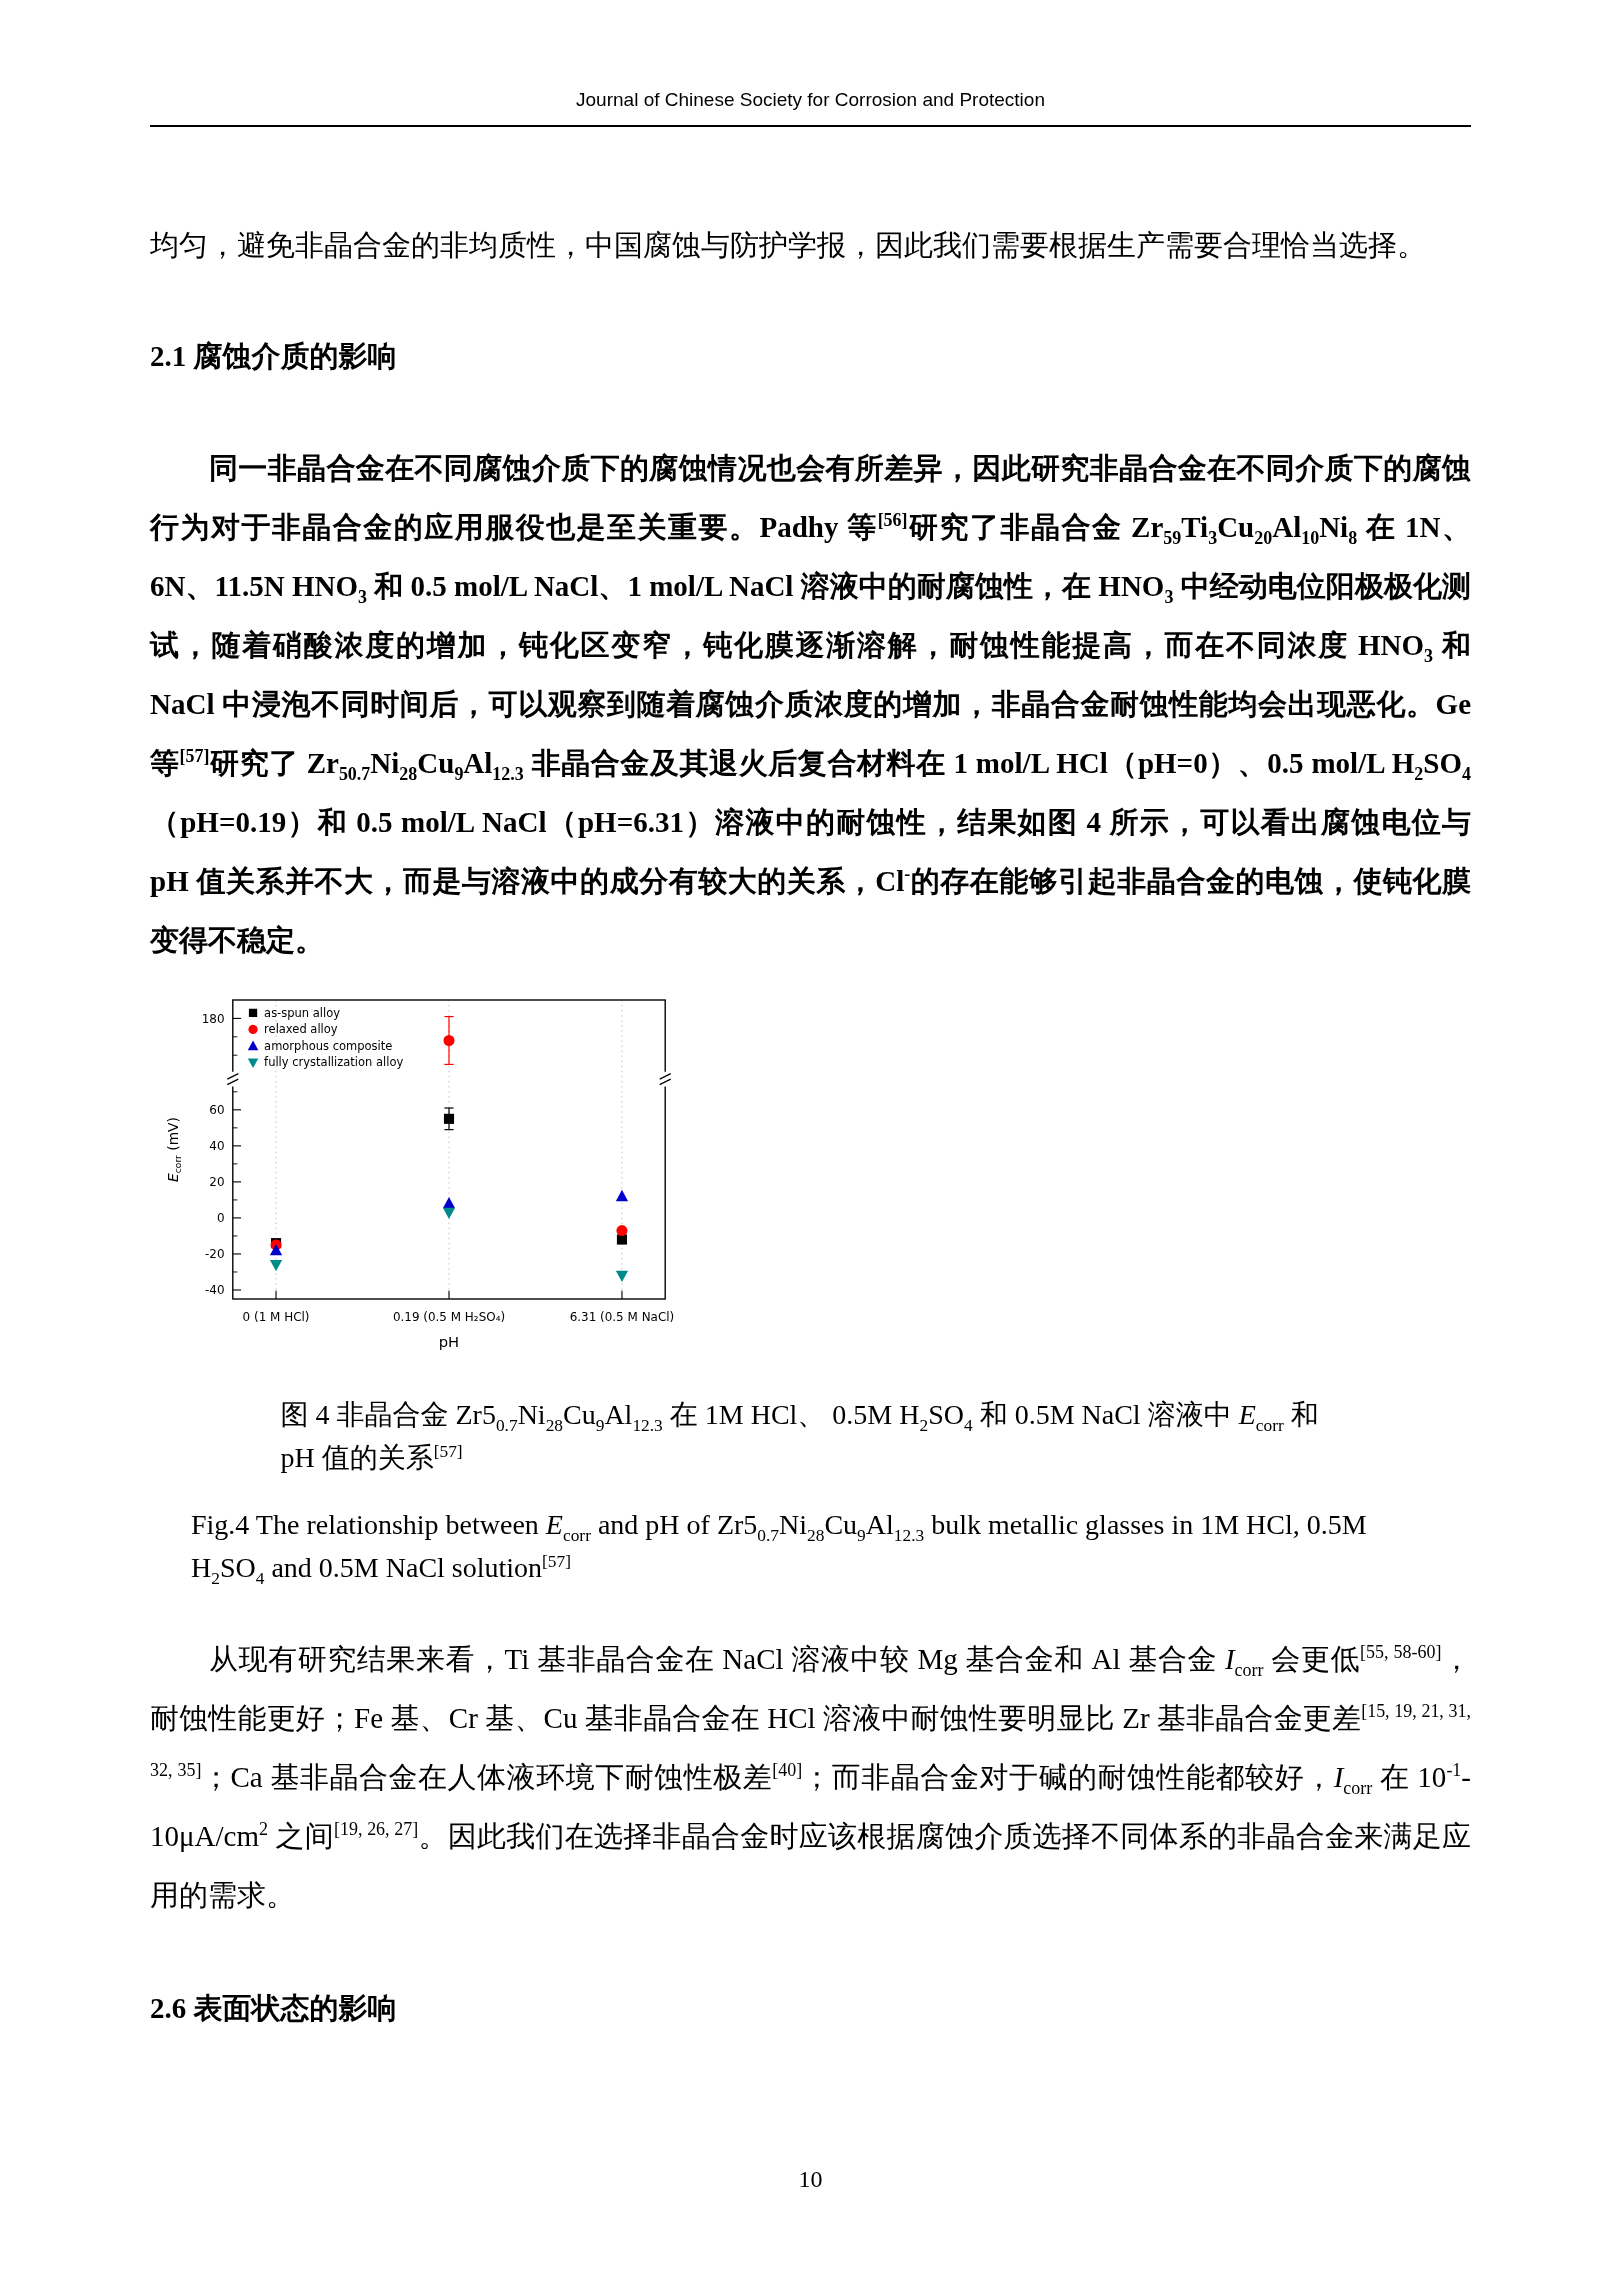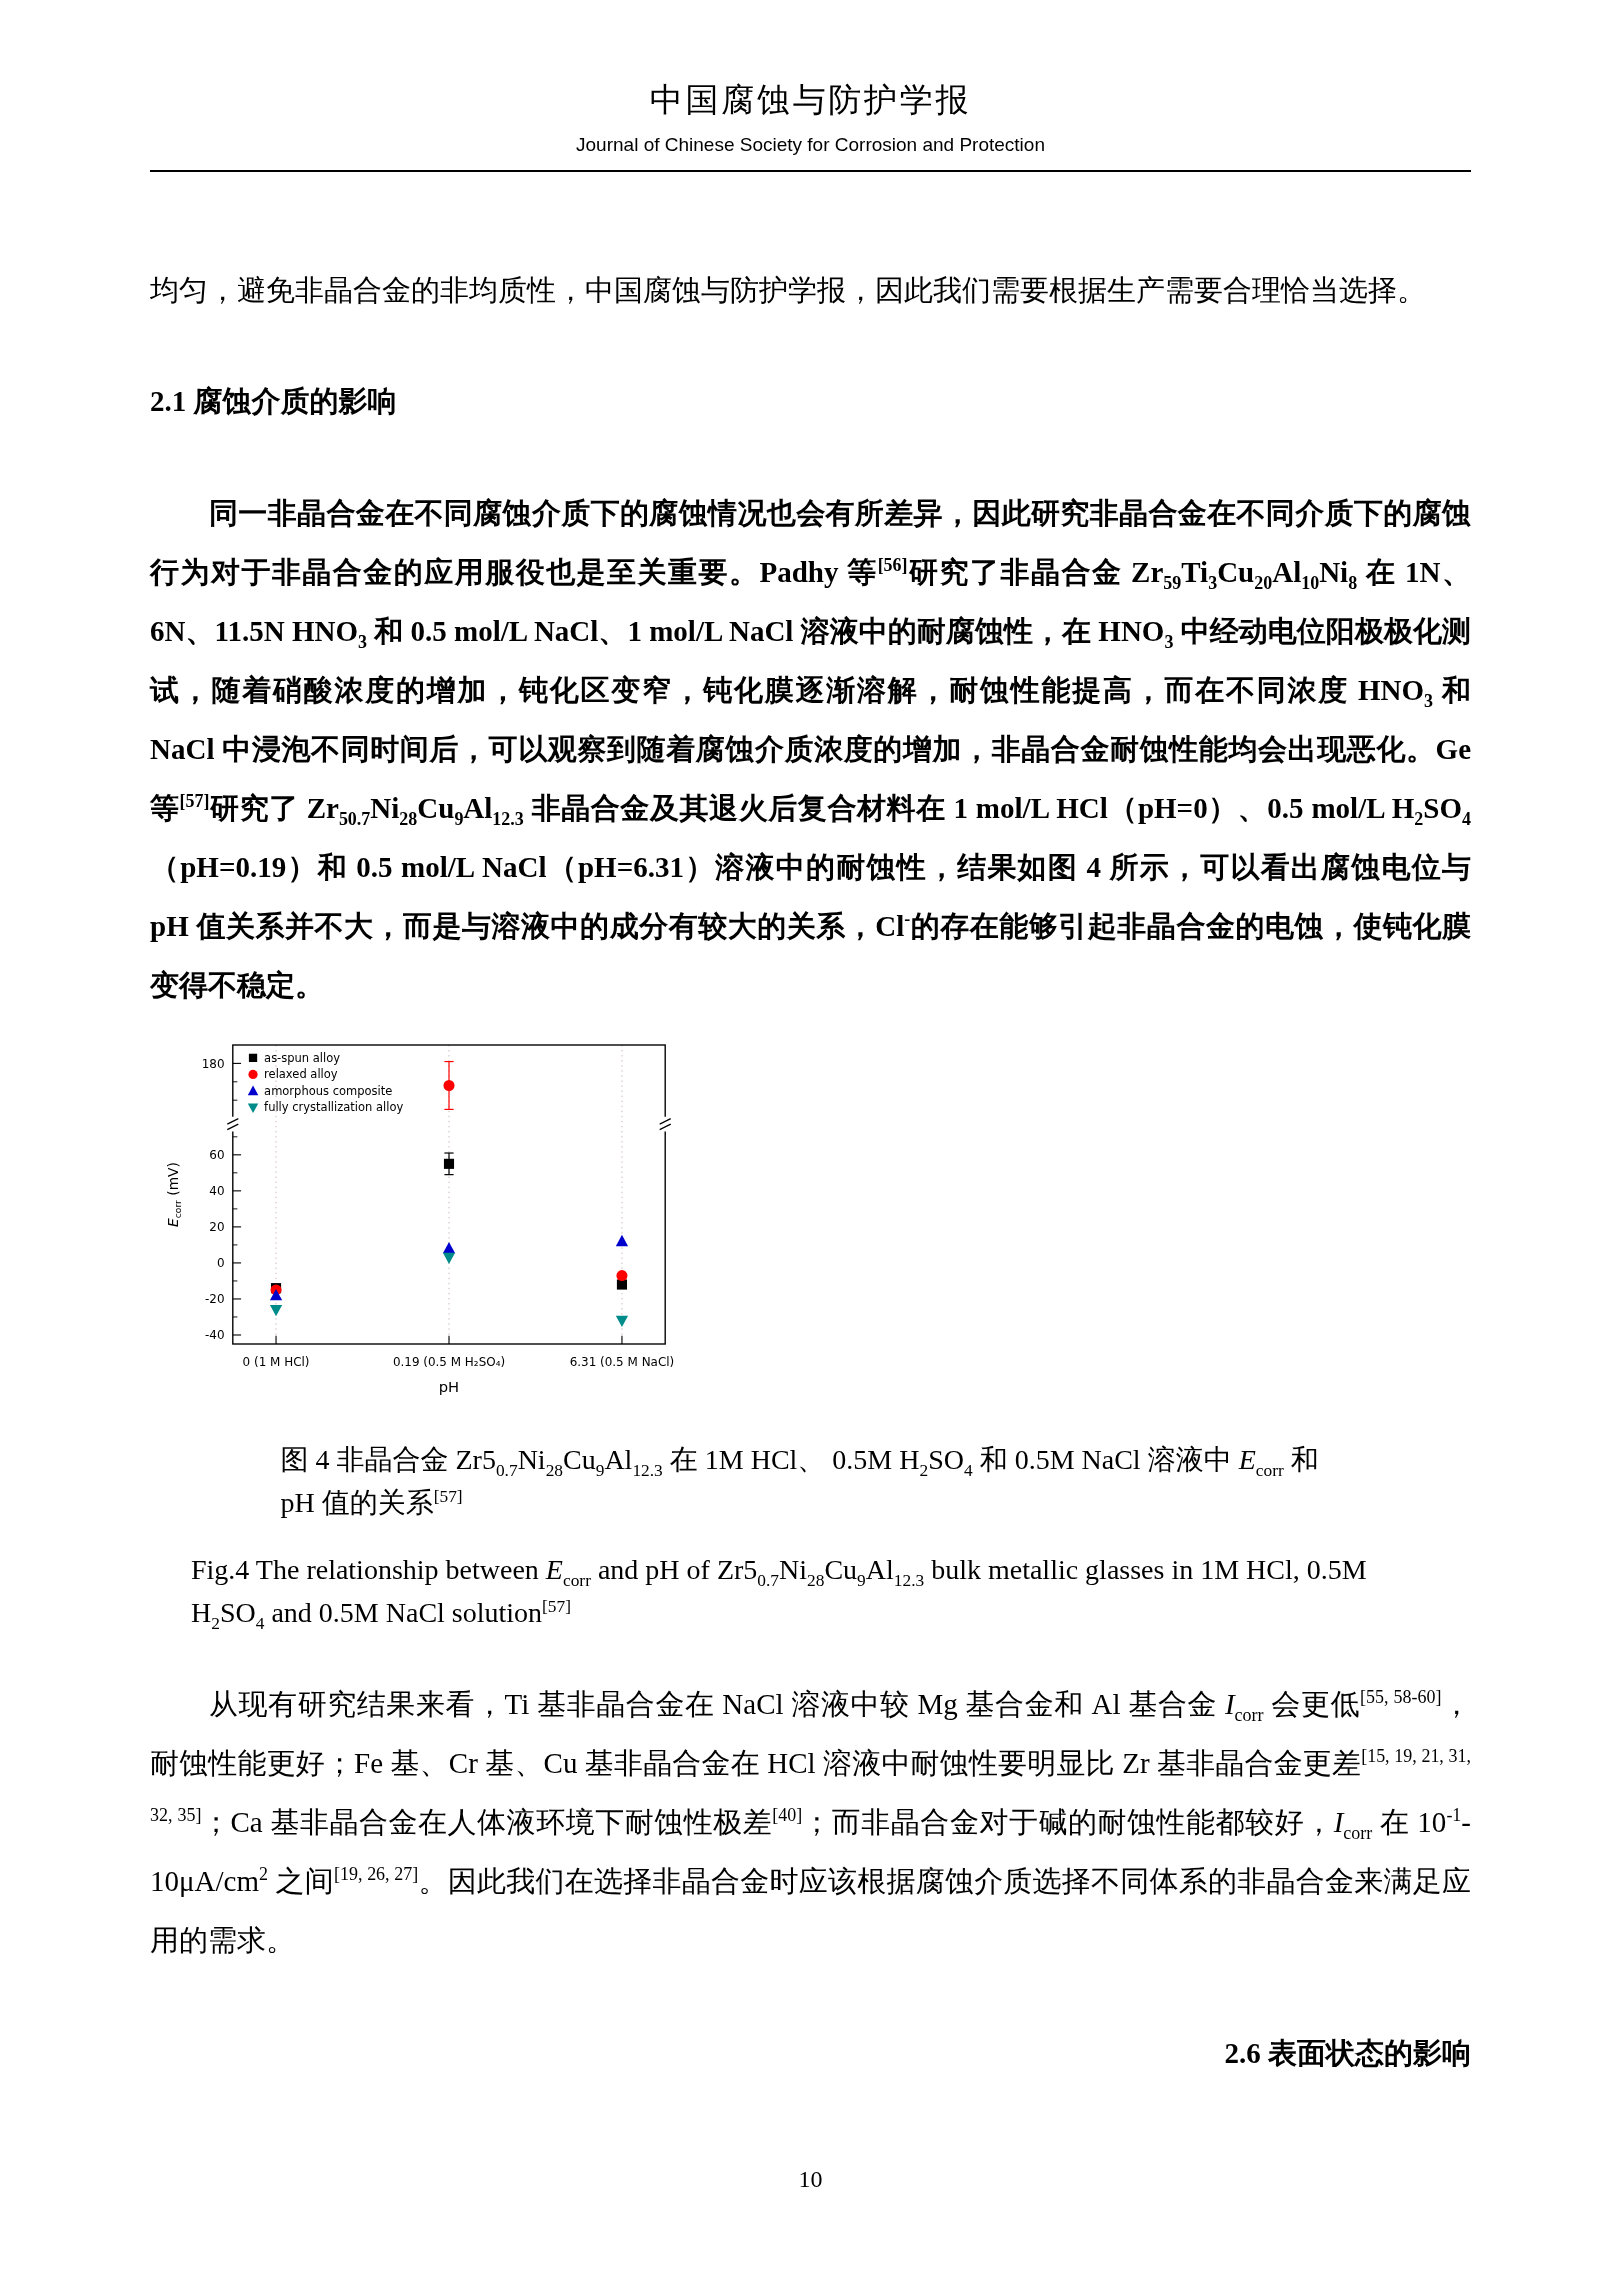--- a/index.html
+++ b/index.html
@@ -13,33 +13,32 @@
   .body-text{font-size:29px;line-height:59px;text-align:justify;margin:0;}
   .pt{margin-top:89px;}
   .indent{text-indent:59px;}
   h2.section{font-size:29px;font-weight:bold;margin:62px 0 0 0;}
   .para-main{margin-top:62px;font-weight:bold;}
   figure.fig{margin:16px 0 0 0;}
   .caption{font-size:28px;line-height:43px;text-align:left;}
   .cap-cn{margin:7.1px auto 0;max-width:1060px;}
   .cap-en{margin:24px auto 0;max-width:1239px;}
   .para-disc{margin-top:41px;}
-  h2.sec26{margin-top:64px;text-align:right;}
+  h2.sec26{margin-top:64px;}
   .pageno{position:absolute;bottom:100px;left:0;width:100%;text-align:center;font-size:24px;}
   sub,sup{font-size:62%;line-height:0;}
   svg.chart{font-family:"DejaVu Sans",sans-serif;}
 </style>
 </head>
 <body>
 
 <div class="page">
   <div class="content">
 
     <header class="hdr">
-      <div class="hdr-cn">中国腐蚀与防护学报</div>
       <div class="hdr-en">Journal of Chinese Society for Corrosion and Protection</div>
       <div class="hdr-rule"></div>
     </header>
 
     <p class="body-text pt">均匀，避免非晶合金的非均质性，中国腐蚀与防护学报，因此我们需要根据生产需要合理恰当选择。</p>
 
     <h2 class="section">2.1 腐蚀介质的影响</h2>
 
     <p class="body-text indent para-main">同一非晶合金在不同腐蚀介质下的腐蚀情况也会有所差异，因此研究非晶合金在不同介质下的腐蚀行为对于非晶合金的应用服役也是至关重要。Padhy 等<sup>[56]</sup>研究了非晶合金 Zr<sub>59</sub>Ti<sub>3</sub>Cu<sub>20</sub>Al<sub>10</sub>Ni<sub>8</sub> 在 1N、6N、11.5N HNO<sub>3</sub> 和 0.5 mol/L NaCl、1 mol/L NaCl 溶液中的耐腐蚀性，在 HNO<sub>3</sub> 中经动电位阳极极化测试，随着硝酸浓度的增加，钝化区变窄，钝化膜逐渐溶解，耐蚀性能提高，而在不同浓度 HNO<sub>3</sub> 和 NaCl 中浸泡不同时间后，可以观察到随着腐蚀介质浓度的增加，非晶合金耐蚀性能均会出现恶化。Ge 等<sup>[57]</sup>研究了 Zr<sub>50.7</sub>Ni<sub>28</sub>Cu<sub>9</sub>Al<sub>12.3</sub> 非晶合金及其退火后复合材料在 1 mol/L HCl（pH=0）、0.5 mol/L H<sub>2</sub>SO<sub>4</sub>（pH=0.19）和 0.5 mol/L NaCl（pH=6.31）溶液中的耐蚀性，结果如图 4 所示，可以看出腐蚀电位与 pH 值关系并不大，而是与溶液中的成分有较大的关系，Cl<sup>-</sup>的存在能够引起非晶合金的电蚀，使钝化膜变得不稳定。</p>
 

